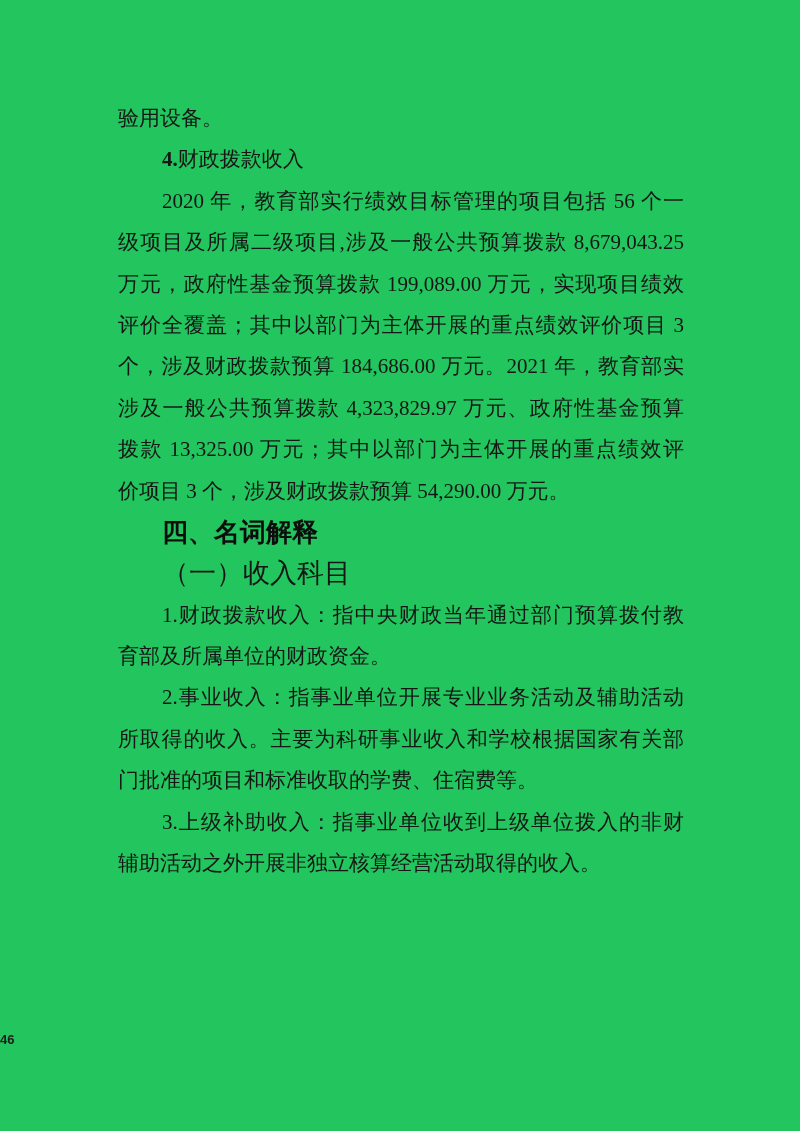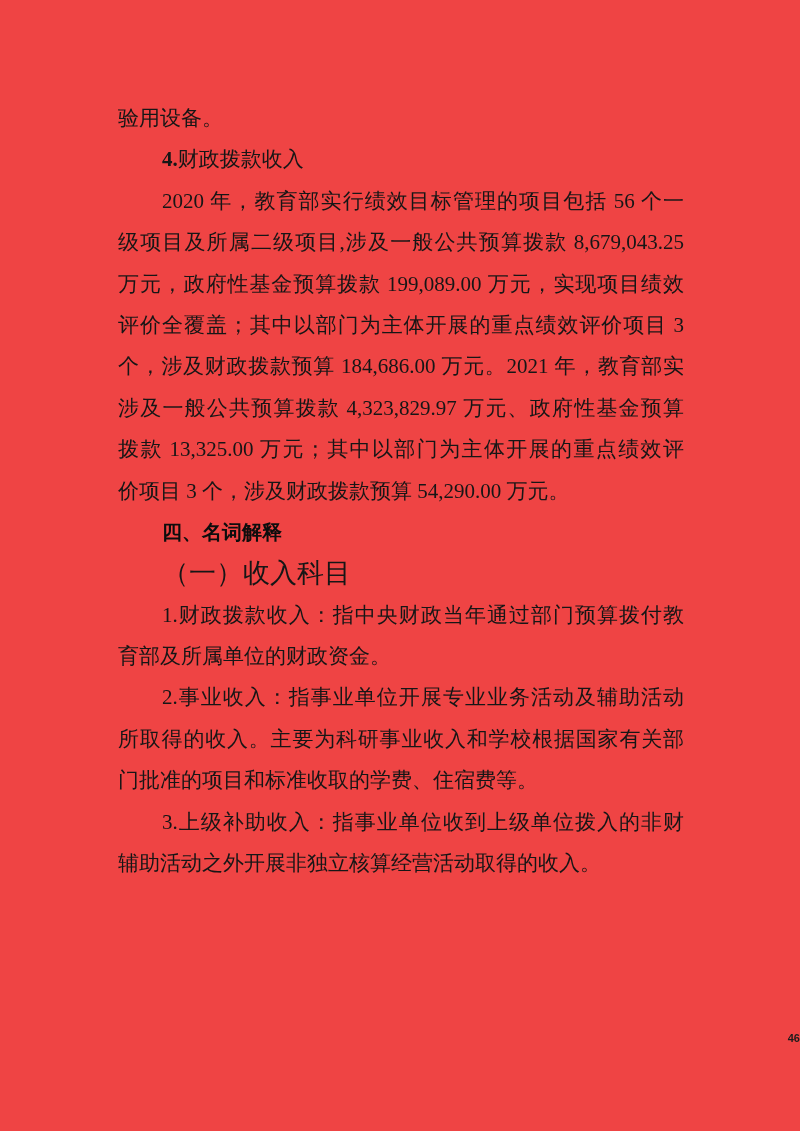--- a/index.html
+++ b/index.html
@@ -1,20 +1,20 @@
 <!DOCTYPE html>
 <html><head>
 <meta charset="utf-8">
 <style>
   html, body { margin: 0; padding: 0; background: #ffffff; }
   .page {
     position: relative;
     width: 800px;
     height: 1131px;
-    background: #ef4444;
+    background: #22c55e;
     color: #161616;
     font-family: "Liberation Serif", "DejaVu Serif", serif;
     overflow: hidden;
   }
   .content {
     position: absolute;
     left: 118px;
     top: 98px;
     width: 566px;
   }
@@ -31,34 +31,34 @@
     text-align-last: justify;
   }
   
   .ind { text-indent: 44px; }
   
   .b { font-weight: bold; }
   
   .hei {
     font-family: "Liberation Sans", "DejaVu Sans", sans-serif;
     font-weight: bold;
-    font-size: 20px;
+    font-size: 26px;
     color: #0d0d0d;
   }
   
   .kai { font-size: 27px; }
   .footer {
     position: absolute;
     left: 0;
     top: 1032px;
     width: 100%;
-    text-align: right;
+    text-align: left;
     font-family: "Liberation Sans", "DejaVu Sans", sans-serif;
     font-weight: bold;
-    font-size: 11px;
+    font-size: 13px;
     color: #1c1c1c;
   }
 </style>
 </head>
 <body>
 
 <div class="page">
   <div class="content">
 
     <div class="ln">验用设备。</div>

